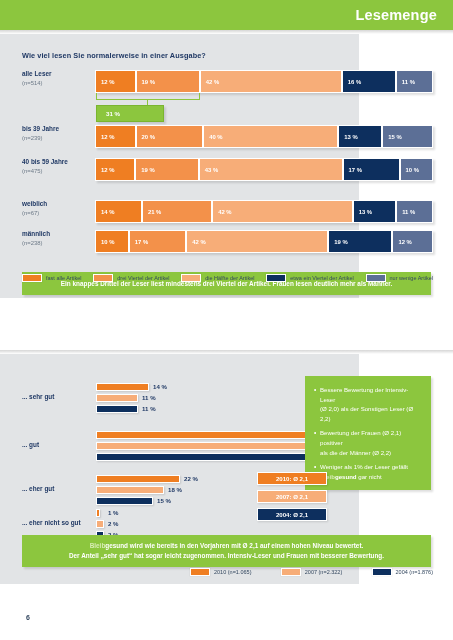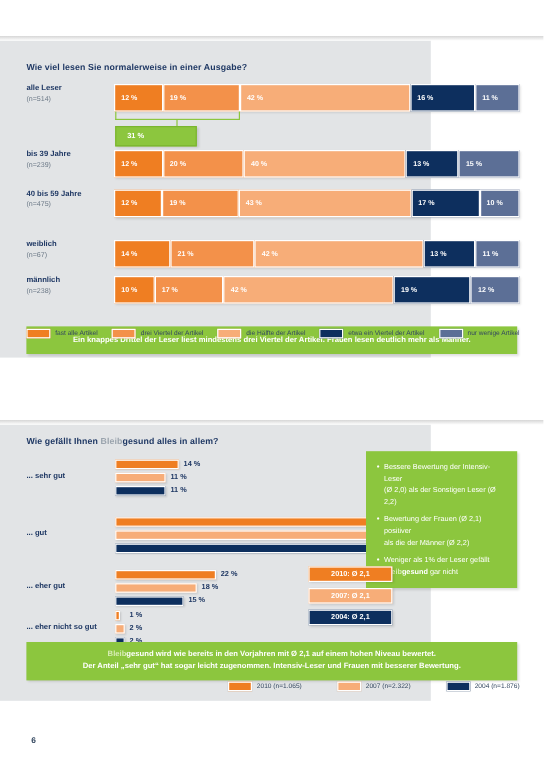--- a/index.html
+++ b/index.html
@@ -133,20 +133,23 @@
   .page-number {
     position: absolute; left: 26px; top: 614px;
     font-size: 7px; font-weight: bold; color: #33475f;
   }
 </style>
 </head>
 <body>
 
 <div class="page">
 
+  <div class="band" style="top:0;">
+    <span class="band-title">Lesemenge</span>
+  </div>
   <div class="band-shadow" style="top:30px;"></div>
 
   <div class="panel" style="top:34px; height:264px;">
 
     <div class="q-title" style="left:22px; top:17px;">
       <span>Wie viel lesen Sie normalerweise in einer Ausgabe?</span>
     </div>
 
     <div class="srow" style="top:36px;">
       <div class="srow-label">
@@ -247,23 +250,20 @@
     <div class="legend-item">
       <span class="legend-swatch" style="background:#5c6f96"></span>
       <span class="legend-text">nur wenige Artikel</span>
     </div>
   </div>
 
   <div class="band-shadow" style="top:350px;"></div>
 
   <div class="panel" style="top:354px; height:230px;">
 
-    <div class="q-title" style="left:22px; top:9px;">
-      <span>Wie gefällt Ihnen </span><span class="lite">Bleib</span><span>gesund</span><span> alles in allem?</span>
-    </div>
 
     <div class="gcat" style="top:39px;">... sehr gut</div>
     <div class="gbar c0" style="top:29px;  width:53px;"></div>
     <div class="gval" style="left:153px; top:29px;">14 %</div>
     <div class="gbar c2" style="top:40px;  width:42px;"></div>
     <div class="gval" style="left:142px; top:40px;">11 %</div>
     <div class="gbar c3" style="top:51px;  width:42px;"></div>
     <div class="gval" style="left:142px; top:51px;">11 %</div>
 
     <div class="gcat" style="top:87px;">... gut</div>

